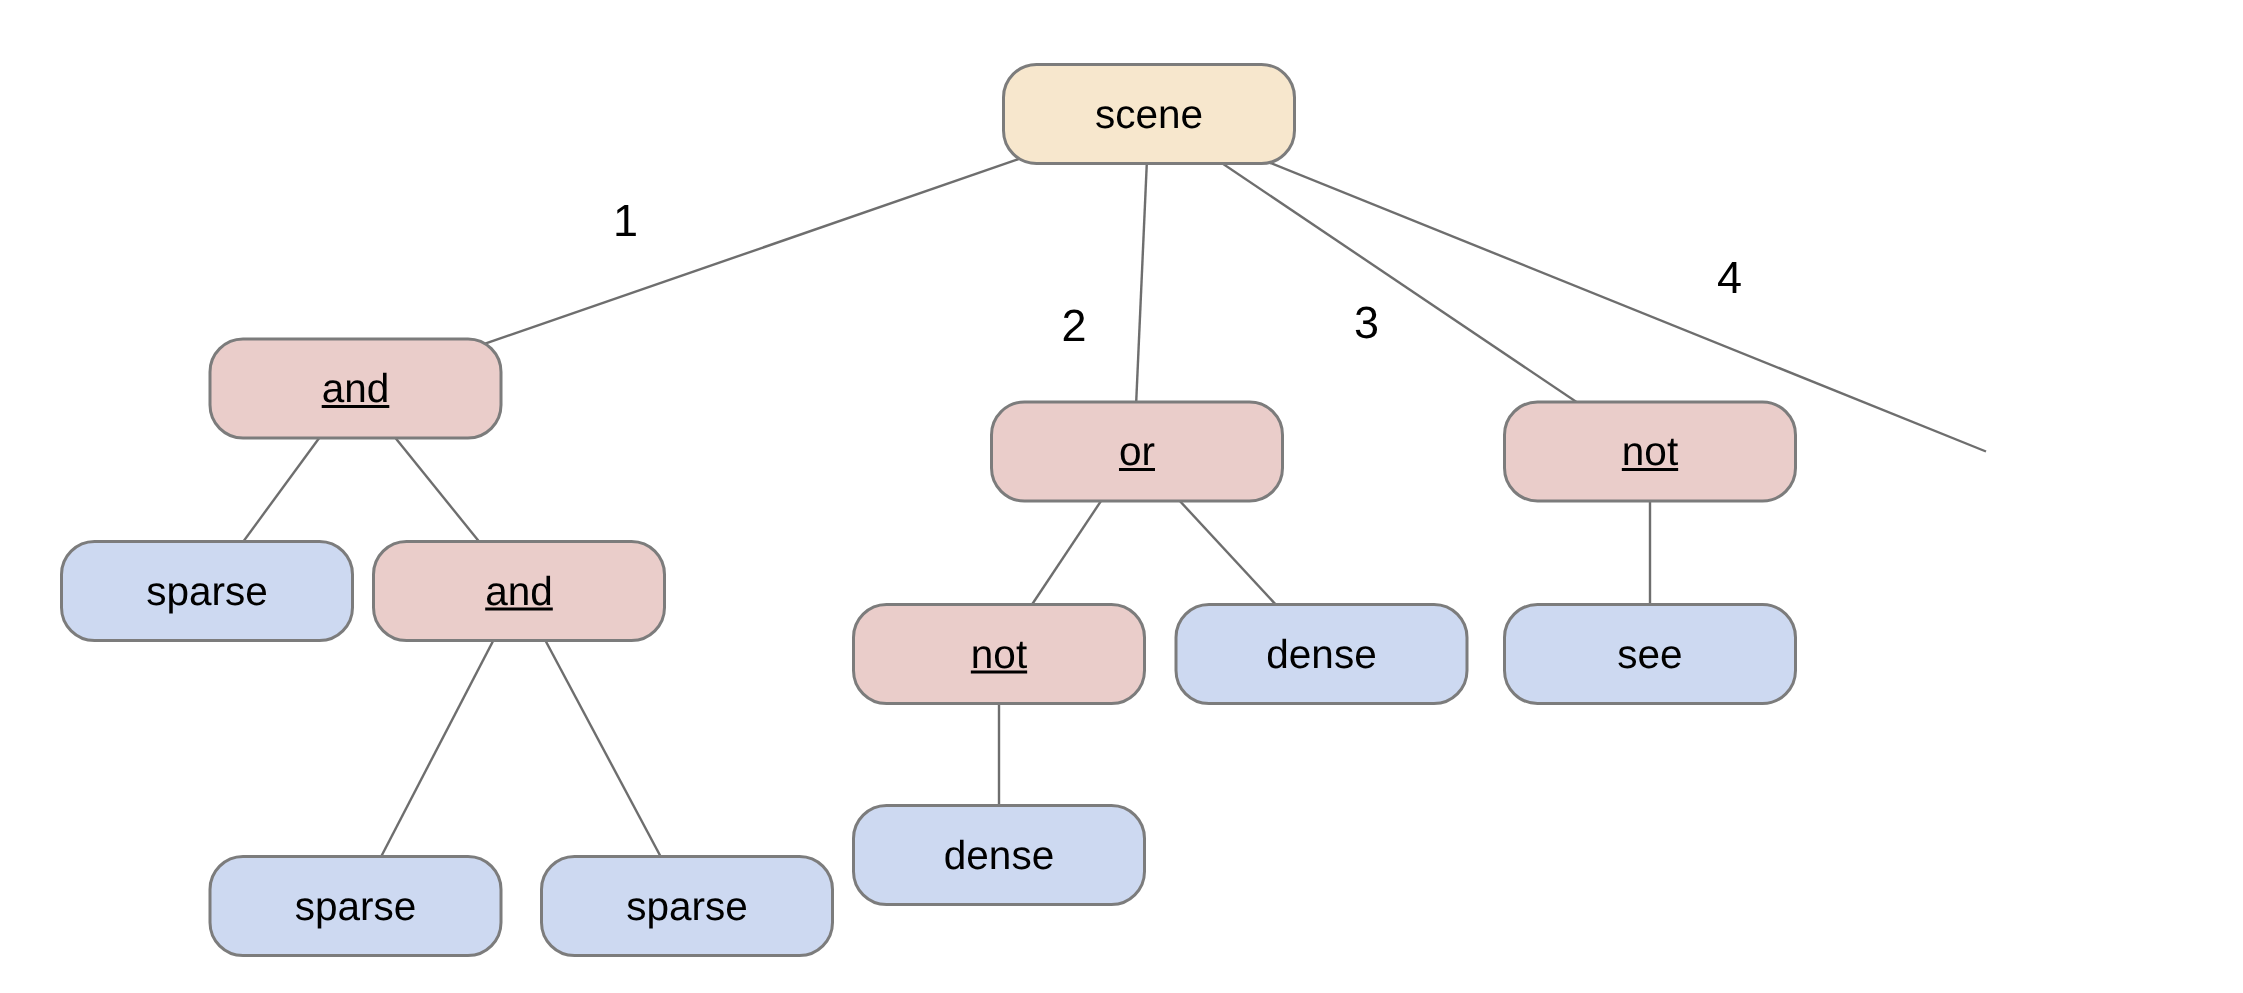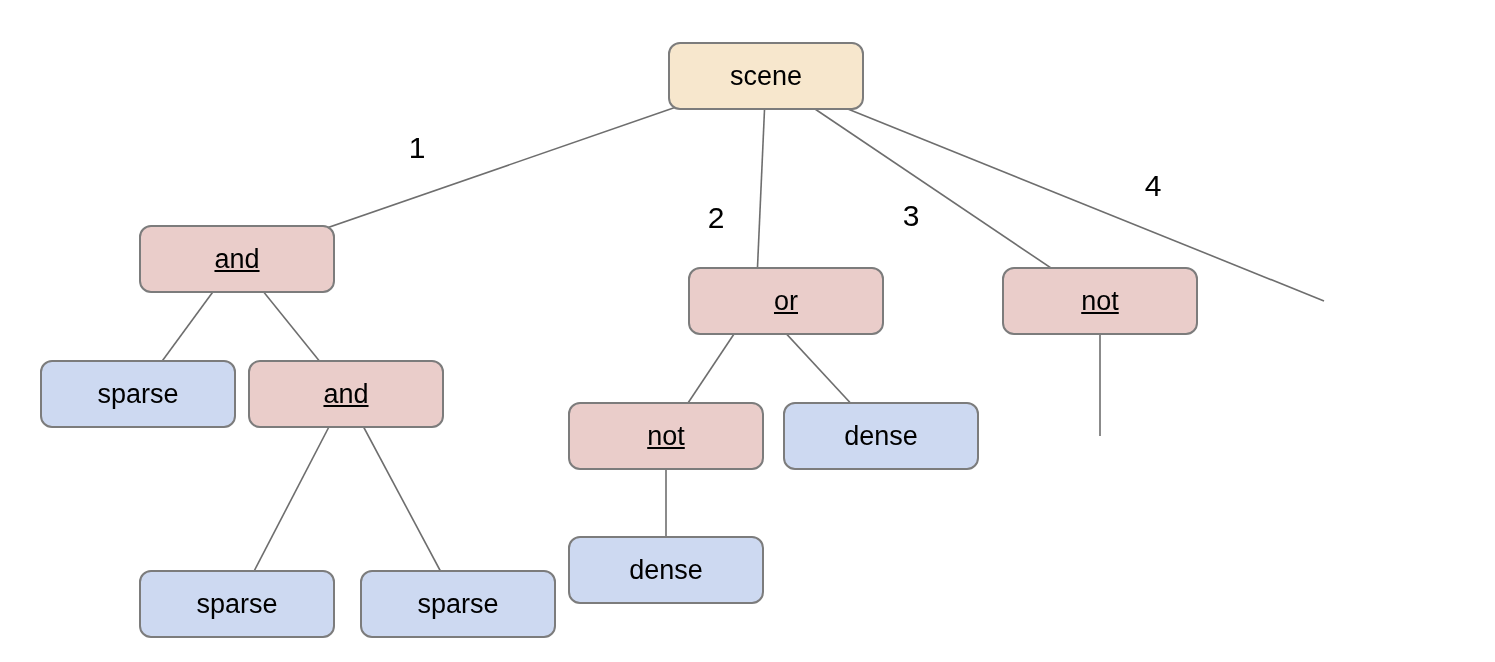--- a/index.html
+++ b/index.html
@@ -32,21 +32,21 @@
   .edges line {
     stroke: var(--edge);
     stroke-width: 1.6;
   }
   .node {
     position: absolute;
     z-index: 2;
     width: 196px;
     height: 68px;
     border: 2px solid var(--node-border);
-    border-radius: 12px;
+    border-radius: 23px;
     display: flex;
     align-items: center;
     justify-content: center;
     font-size: 27px;
     color: var(--text);
   }
   .node.root { background: var(--root-fill); }
   .node.op   { background: var(--op-fill); text-decoration: underline; }
   .node.leaf { background: var(--leaf-fill); }
   .edge-label {
@@ -79,33 +79,34 @@
 
   <span class="edge-label" style="left:417px; top:148px;">1</span>
   <span class="edge-label" style="left:716px; top:218px;">2</span>
   <span class="edge-label" style="left:911px; top:216px;">3</span>
   <span class="edge-label" style="left:1153px; top:186px;">4</span>
 
   <div class="node root" style="left:668px; top:42px;">scene</div>
 
   <div class="node op" style="left:139px; top:225px;">and</div>
 
-  <div class="node op" style="left:688px; top:267px;">or</div>
+  <div class="node op" style="left:660px; top:267px;">or</div>
 
   <div class="node op" style="left:1002px; top:267px;">not</div>
 
 
   <div class="node leaf" style="left:40px; top:360px;">sparse</div>
 
   <div class="node op" style="left:248px; top:360px;">and</div>
 
   <div class="node op" style="left:568px; top:402px;">not</div>
 
   <div class="node leaf" style="left:783px; top:402px;">dense</div>
 
+  <div class="node leaf" style="left:1002px; top:402px;">see</div>
 
   <div class="node leaf" style="left:139px; top:570px;">sparse</div>
 
   <div class="node leaf" style="left:360px; top:570px;">sparse</div>
 
   <div class="node leaf" style="left:568px; top:536px;">dense</div>
 
 </div>
 
 </body></html>

